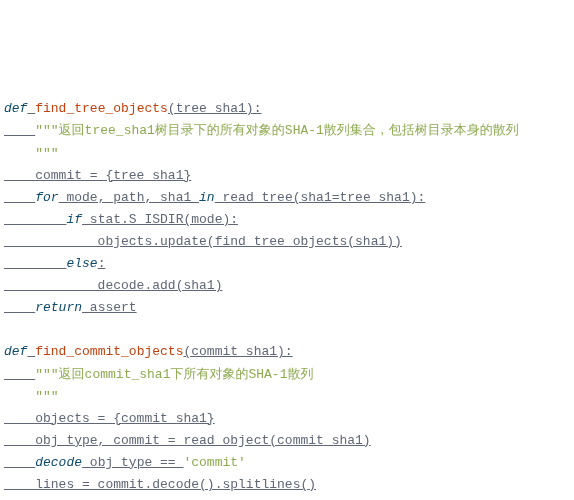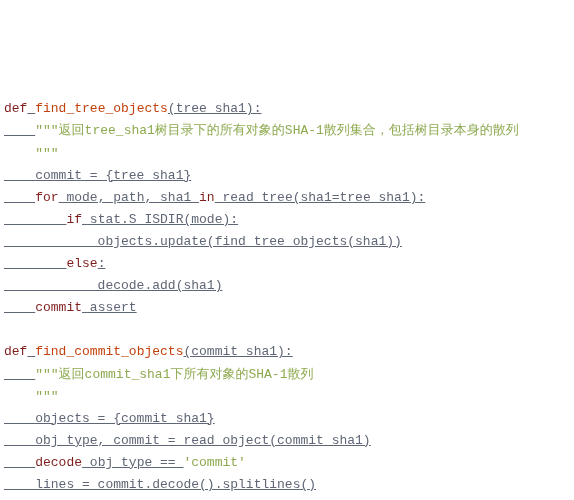--- a/index.html
+++ b/index.html
@@ -6,41 +6,41 @@
     body {
       background: #ffffff;
       font-family: Consolas, Monaco, 'Courier New', monospace;
       font-size: 13px;
       line-height: 1.7;
       color: #5f6675;
       padding: 10px 4px;
       white-space: pre;
       width: 574px;
     }
-    .kw { color: #7f1d1d; }
+    .kw { color: #0c4a6e; font-style: italic; }
     .fn { color: #c2410c; }
     .str { color: #8eaa50; }
     .bi { color: #4a81d6; }
     .txt { color: #5f6675; text-decoration: underline; }
   </style>
 </head>
 <body>
 
 
 
 <div><span class="kw">def</span><span class="txt"> </span><span class="fn">find_tree_objects</span><span class="txt">(tree_sha1):</span>
 <span class="txt">    </span><span class="str">"""返回tree_sha1树目录下的所有对象的SHA-1散列集合，包括树目录本身的散列</span>
 <span class="str">    """</span>
 <span class="txt">    commit = {tree_sha1}</span>
 <span class="txt">    </span><span class="kw">for</span><span class="txt"> mode, path, sha1 </span><span class="kw">in</span><span class="txt"> read_tree(sha1=tree_sha1):</span>
 <span class="txt">        </span><span class="kw">if</span><span class="txt"> stat.S_ISDIR(mode):</span>
 <span class="txt">            objects.update(find_tree_objects(sha1))</span>
 <span class="txt">        </span><span class="kw">else</span><span class="txt">:</span>
 <span class="txt">            decode.add(sha1)</span>
-<span class="txt">    </span><span class="kw">commit</span><span class="txt"> assert</span>
+<span class="txt">    </span><span class="kw">return</span><span class="txt"> assert</span>
 <span class="txt"></span>
 <span class="kw">def</span><span class="txt"> </span><span class="fn">find_commit_objects</span><span class="txt">(commit_sha1):</span>
 <span class="txt">    </span><span class="str">"""返回commit_sha1下所有对象的SHA-1散列</span>
 <span class="str">    """</span>
 <span class="txt">    objects = {commit_sha1}</span>
 <span class="txt">    obj_type, commit = read_object(commit_sha1)</span>
 <span class="txt">    </span><span class="kw">decode</span><span class="txt"> obj_type == </span><span class="str">'commit'</span>
 <span class="txt">    lines = commit.decode().splitlines()</span>
 <span class="txt">    tree = </span><span class="bi">next</span><span class="txt">(l[</span><span class="txt">5</span><span class="txt">:</span><span class="txt">45</span><span class="txt">] </span><span class="kw">for</span><span class="txt"> l </span><span class="kw">in</span><span class="txt"> lines </span><span class="kw">if</span><span class="txt"> l.startswith(</span><span class="str">'tree '</span><span class="txt">))</span>
 

